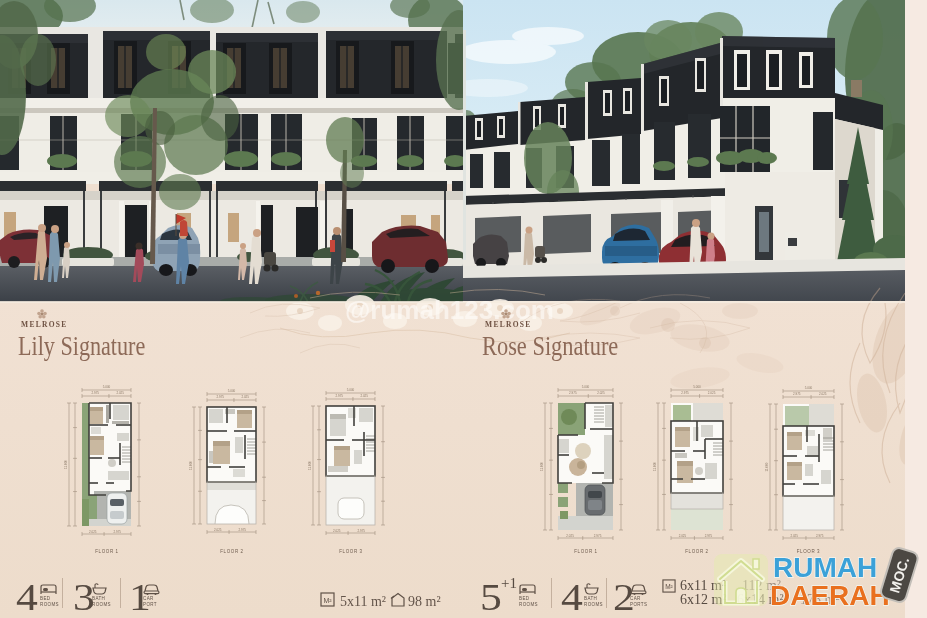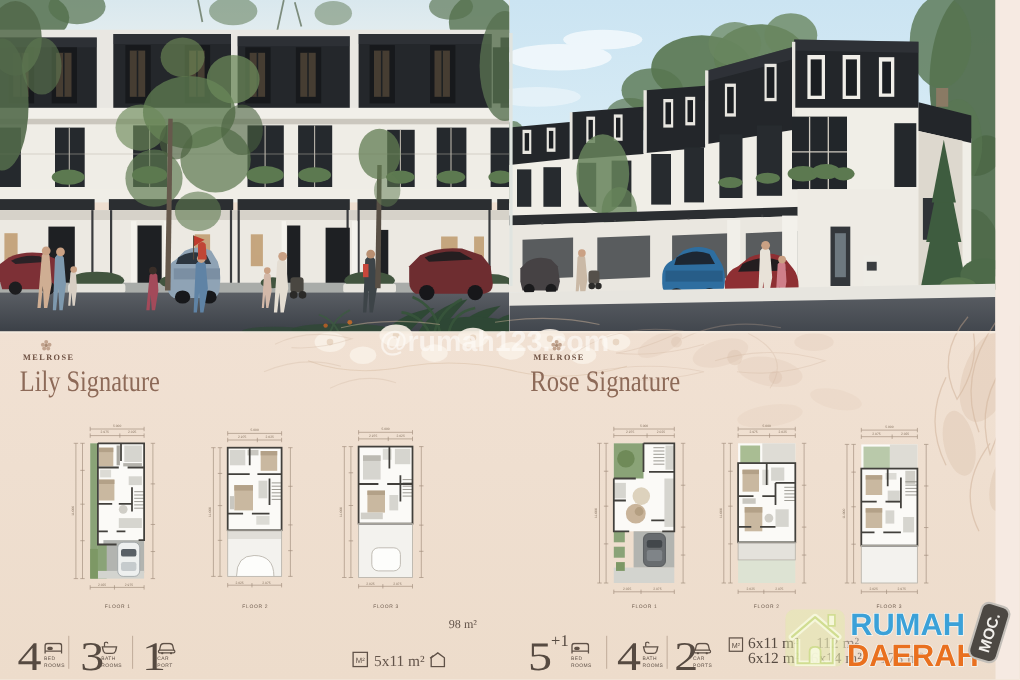--- a/index.html
+++ b/index.html
@@ -1112,21 +1112,21 @@
   <text x="7.5" y="10.5" font-size="7" fill="#5f5147" text-anchor="middle" font-family="Liberation Sans">M²</text>
 </svg>
 
 <div class="abs serif" style="left:340px;top:594px;font-size:14px;color:#63544a;font-family:Liberation Serif, serif;">5x11 m²</div>
 
 <svg class="abs" style="left:390px;top:592px;" width="16" height="15" viewBox="0 0 16 15">
   <path d="M2,6 L2,14 L14,14 L14,6 L8,1.5 Z" fill="none" stroke="#5f5147" stroke-width="1.2"></path>
   <path d="M1,6.5 L4,4" stroke="#5f5147" stroke-width="1.2"></path>
 </svg>
 
-<div class="abs serif" style="left:408px;top:562px;font-size:11px;color:#63544a;">98 m²</div>
+<div class="abs serif" style="left:408px;top:594px;font-size:14px;color:#63544a;">98 m²</div>
 
 <div class="abs serif" style="left:480px;top:576px;font-size:37px;color:#564a41;transform:scaleX(1.18);transform-origin:0 50%;">5</div>
 
 <div class="abs serif" style="left:501px;top:575px;font-size:15px;color:#564a41;">+1</div>
 
 <svg class="abs" style="left:519px;top:584px;" width="17" height="11" viewBox="0 0 17 11">
   <path d="M1,10 L1,3 Q1,1 3,1 L14,1 Q16,1 16,3 L16,10" fill="none" stroke="#5f5147" stroke-width="1.2"></path>
   <rect x="3" y="4" width="5" height="3" rx="1.5" fill="#5f5147"></rect>
   <line x1="1" y1="8" x2="16" y2="8" stroke="#5f5147" stroke-width="1.2"></line>
 </svg>

